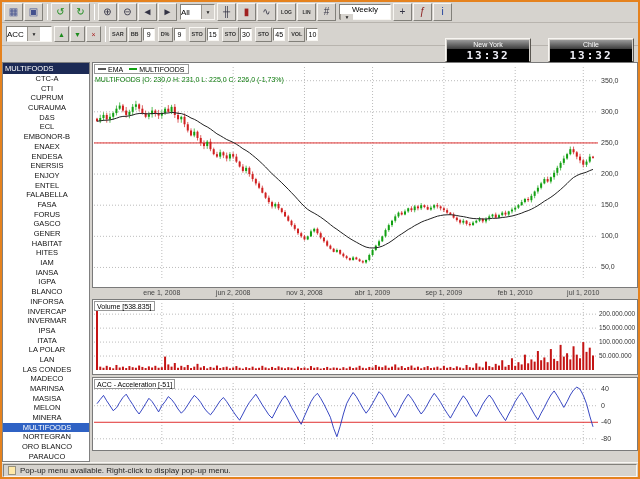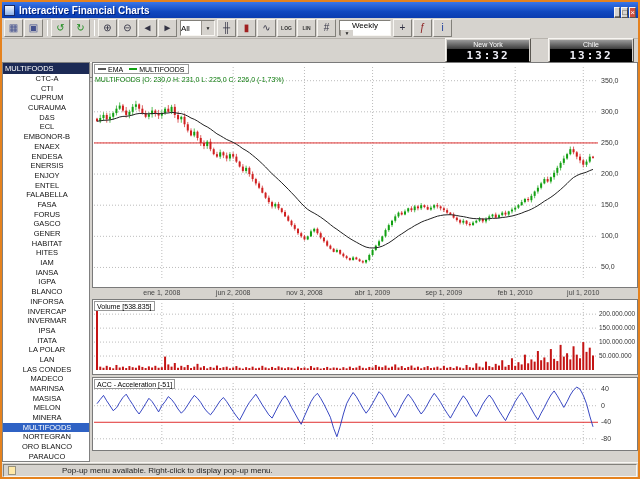--- a/index.html
+++ b/index.html
@@ -7,21 +7,21 @@
   .win{position:relative;width:640px;height:479px;background:#d6d3ce;border:2px solid #e5821e;outline:1px solid #9a5a10;overflow:hidden;font-family:"Liberation Sans",sans-serif;}
   
   .titlebar{height:16px;background:linear-gradient(180deg,#3a76e8,#1048c0 60%,#0a3cb0);display:flex;align-items:center;padding:0 2px;}
   .appicon{width:11px;height:11px;background:linear-gradient(180deg,#eef4ff,#8ab0e8);border:1px solid #1a2c6a;flex:0 0 auto;}
   .title{color:#fff;font-size:10px;font-weight:bold;margin-left:4px;flex:1;text-shadow:1px 1px #00207a;white-space:nowrap;}
   .winbtn{width:15px;height:13px;background:#d6d3ce;border:1px solid;border-color:#f8f6f2 #5a5751 #5a5751 #f8f6f2;font-size:8px;line-height:11px;text-align:center;margin-left:1px;color:#111;}
   .winbtn.close{background:#cf5040;color:#fff;}
   
   .toolbar{display:flex;align-items:center;padding:1px 2px;background:#d6d3ce;border-bottom:1px solid #b8b4ae;position:relative;}
   .tb1{height:21px;}
-  .tb2{height:23px;margin-top:20px;}
+  .tb2{height:23px;}
   .tbtn{width:19px;height:18px;background:#d6d3ce;border:1px solid;border-color:#f8f6f2 #82807a #82807a #f8f6f2;display:flex;align-items:center;justify-content:center;font-size:10px;margin-right:1px;flex:0 0 auto;}
   .tbtn .g{line-height:1;}
   .tbtn.txt{font-size:5px;font-weight:bold;color:#333;letter-spacing:0;}
   .tsep{width:1px;height:16px;background:#9a968f;border-right:1px solid #fff;margin:0 3px;flex:0 0 auto;}
   .combo{height:16px;background:#fff;border:1px solid;border-color:#82807a #f8f6f2 #f8f6f2 #82807a;display:flex;align-items:center;font-size:8px;margin:0 2px;flex:0 0 auto;}
   .combo-label{padding:0 0;min-width:20px;white-space:nowrap;}
   .combo-btn{width:13px;align-self:stretch;background:#d6d3ce;border-left:1px solid #9a968f;display:flex;align-items:center;justify-content:center;font-size:5px;color:#222;}
   .ind-btn{height:15px;padding:0 2px;min-width:14px;background:#d6d3ce;border:1px solid;border-color:#f8f6f2 #82807a #82807a #f8f6f2;display:flex;align-items:center;justify-content:center;font-size:5.5px;font-weight:bold;color:#333;margin-right:1px;flex:0 0 auto;}
   .chip{height:13px;min-width:12px;background:#fff;border:1px solid;border-color:#82807a #f8f6f2 #f8f6f2 #82807a;font-size:7px;display:flex;align-items:center;justify-content:center;padding:0 1px;margin-right:3px;flex:0 0 auto;}
   
@@ -44,33 +44,28 @@
   .xlab{position:absolute;top:1px;transform:translateX(-50%);font-size:7px;color:#444;white-space:nowrap;}
   #volPane{height:76px;}
   #accPane{height:74px;margin-top:2px;}
   .legend{position:absolute;top:1px;left:1px;display:flex;gap:6px;border:1px solid #999;background:#fff;padding:0 3px;height:10px;align-items:center;font-size:7px;z-index:2;}
   .lg-entry{display:flex;align-items:center;}
   .lg-dash{display:inline-block;width:8px;height:2px;margin-right:2px;}
   .seriesline{position:absolute;top:13px;left:2px;font-size:7px;color:#0a7a0a;z-index:2;white-space:nowrap;}
   .panelabel{position:absolute;top:1px;left:1px;border:1px solid #999;background:#fff;padding:0 2px;height:10px;line-height:9px;font-size:7px;z-index:2;}
   
   .statusbar{position:absolute;left:0;right:0;bottom:0;height:15px;display:flex;align-items:center;background:#d6d3ce;border-top:1px solid #f8f6f2;}
-  .statusbar-inner{flex:1;height:13px;margin:0 1px;border:1px solid;border-color:#82807a #f8f6f2 #f8f6f2 #82807a;display:flex;align-items:center;font-size:8px;color:#222;gap:42px;}
+  .statusbar-inner{flex:1;height:13px;margin:0 1px;border:1px solid;border-color:#82807a #f8f6f2 #f8f6f2 #82807a;display:flex;align-items:center;font-size:8px;color:#222;}
   .status-icon{width:8px;height:9px;background:#ffe9a8;border:1px solid #98927e;margin:0 4px;flex:0 0 auto;}
   svg text{font-family:"Liberation Sans",sans-serif;}
 </style>
 </head>
 <body>
 
 <div class="win">
-  <div class="titlebar">
-    <span class="appicon"></span>
-    <span class="title">Interactive Financial Charts</span>
-    <span id="winControls"><span class="winbtn">_</span><span class="winbtn">□</span><span class="winbtn close">×</span></span>
-  </div>
 
   <div class="toolbar tb1" id="toolbar1">
       <span class="tbtn">
         <span class="g" style="color: rgb(68, 81, 142);">▦</span>
       </span>
       <span class="tbtn">
         <span class="g" style="color: rgb(68, 81, 142);">▣</span>
       </span>
       <span class="tsep"></span>
       <span class="tbtn">

